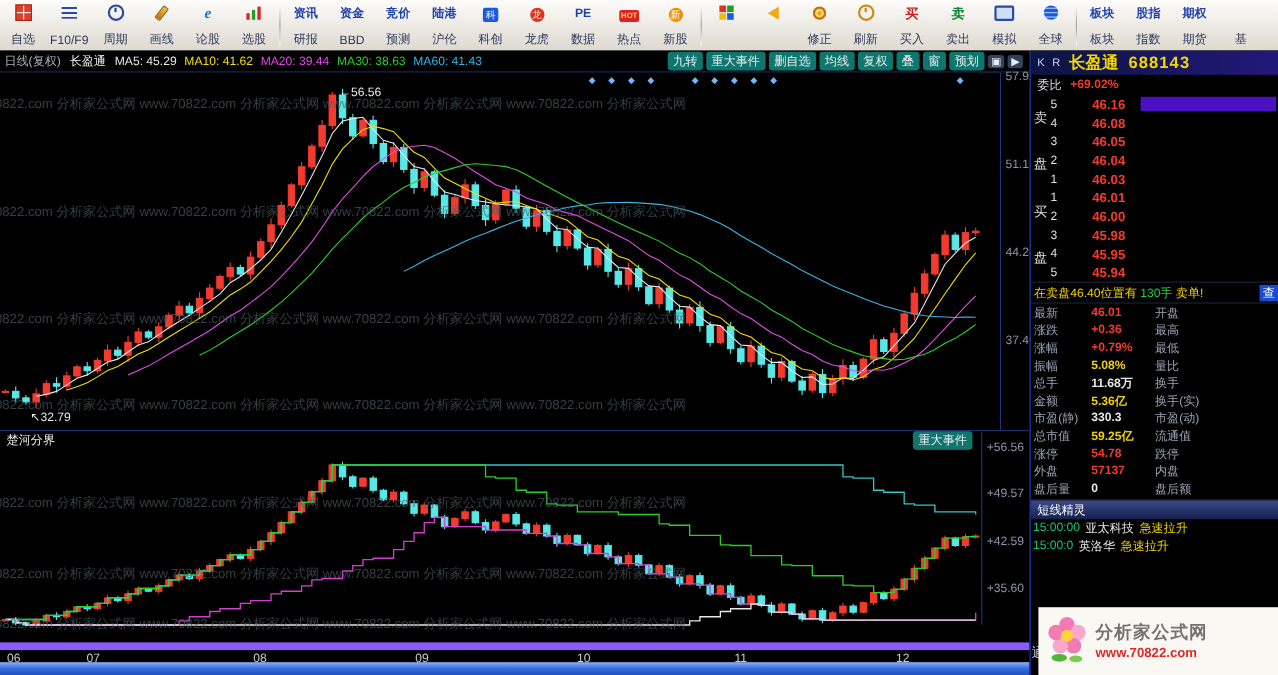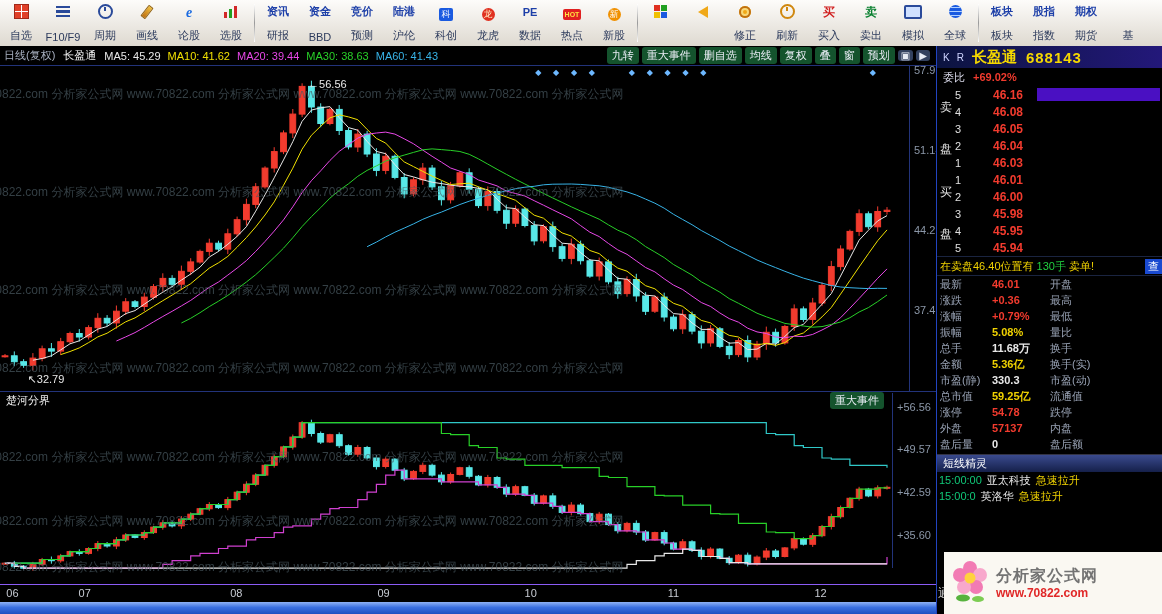--- a/index.html
+++ b/index.html
@@ -37,35 +37,35 @@
   .ic-globe{width:13px;height:13px;border-radius:50%;background:#1a5ae0;position:relative;overflow:hidden;}
   .ic-globe::after{content:"";position:absolute;left:0;top:6px;width:13px;height:1px;background:#b0d0ff;box-shadow:0 -4px 0 #b0d0ff,0 4px 0 #b0d0ff;}
 
   
   .ch{position:absolute;left:0;top:46px;width:936px;height:20px;background:#000;border-bottom:1px solid #22337a;
       display:flex;align-items:center;font-size:11px;padding-left:4px;box-sizing:border-box;}
   .ch-period{color:#a8b0c0;margin-right:8px;cursor:pointer;}
   .ch-stock{color:#f0f0f0;margin-right:8px;}
   .ma-item{margin-right:7px;white-space:nowrap;}
   .ch-btns{margin-left:auto;display:flex;gap:3px;align-items:center;padding-right:6px;}
-  .chb{background:#14532d;color:#e8ecf4;border-radius:3px;padding:1px 5px;font-size:11px;white-space:nowrap;cursor:pointer;}
+  .chb{background:#0f766e;color:#e8ecf4;border-radius:3px;padding:1px 5px;font-size:11px;white-space:nowrap;cursor:pointer;}
   .chb-ic{background:#33415e;color:#e8ecf4;border-radius:3px;padding:0 3px;font-size:10px;cursor:pointer;}
 
   .main-chart{position:absolute;left:0;top:66px;width:892px;height:325px;background:#000;overflow:hidden;}
   .sub-chart{position:absolute;left:0;top:409px;width:892px;height:175px;background:#000;overflow:hidden;}
   .main-chart svg,.sub-chart svg{width:100%;height:100%;display:block;}
   .y-axis{position:absolute;left:892px;width:44px;background:#000;border-left:1px solid #22337a;}
   .y-main{top:66px;height:325px;margin-left:17px;}
   .y-sub{top:393px;height:175px;}
   .ytick{position:absolute;left:4px;transform:translateY(-50%);font-size:11px;color:#8b97a8;white-space:nowrap;}
   .sub-header{position:absolute;left:0;top:391px;width:936px;height:18px;background:#000;border-top:1px solid #22337a;
       display:flex;align-items:center;font-size:11px;gap:8px;padding-left:6px;box-sizing:border-box;}
   .si-name{color:#f0f0f0;}
   .si-btn{margin-left:auto;margin-right:52px;}
-  .x-axis{position:absolute;left:0;top:584px;width:936px;height:18px;background:#000;border-top:1px solid #8b5cf6;}
+  .x-axis{position:absolute;left:0;top:584px;width:936px;height:18px;background:#000;border-top:7px solid #8b5cf6;}
   .xtick{position:absolute;top:2px;transform:translateX(-50%);font-size:11px;color:#c8ccd4;}
   .bottom-bar{position:absolute;left:0;top:602px;width:936px;height:12px;background:linear-gradient(180deg,#8fb2f5 0%,#3a6fe0 45%,#1e4fc0 100%);}
   .wm{position:absolute;left:-40px;width:1000px;color:#4a5a62;opacity:.7;font-size:12px;white-space:nowrap;overflow:hidden;pointer-events:none;}
   .anno{position:absolute;color:#e8e8e8;font-size:11px;pointer-events:none;white-space:nowrap;}
   .evt{position:absolute;top:2px;color:#6db8ff;font-size:8px;pointer-events:none;}
 
   
   .panel{position:absolute;left:936px;top:46px;width:226px;height:568px;background:#000;border-left:1px solid #2244c0;box-sizing:border-box;overflow:hidden;}
   .p-title{height:22px;display:flex;align-items:center;background:linear-gradient(90deg,#0c1440,#23187a);padding:0 4px;gap:3px;}
   .kr{color:#cfd4ff;font-size:10px;padding:0 2px;cursor:pointer;}

